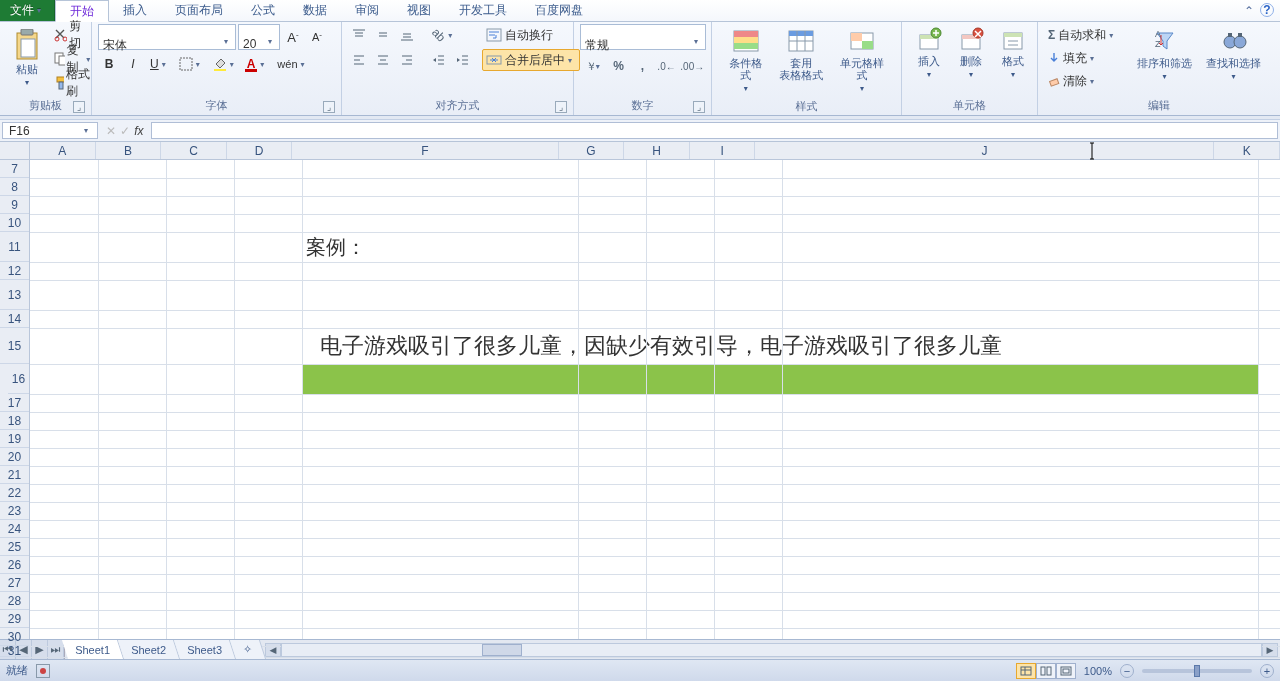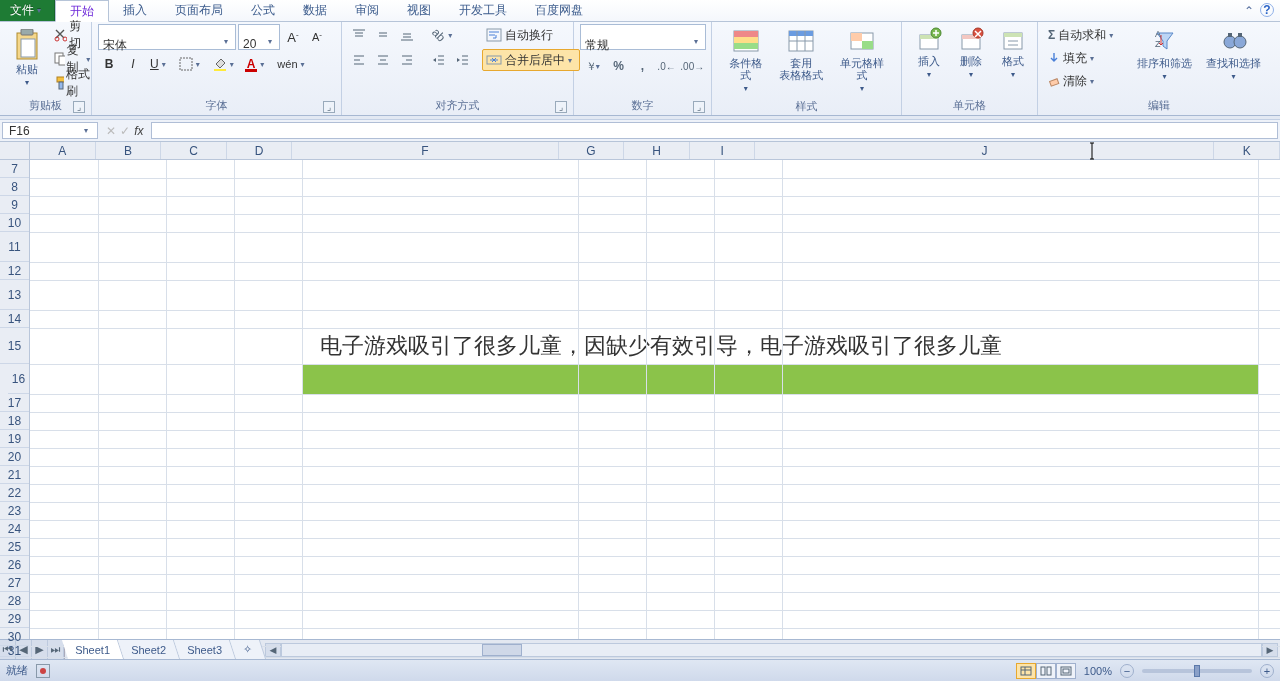--- a/index.html
+++ b/index.html
@@ -501,20 +501,21 @@
       <div class="rowhdr" style="height: 18px; line-height: 18px;">25</div>
       <div class="rowhdr" style="height: 18px; line-height: 18px;">26</div>
       <div class="rowhdr" style="height: 18px; line-height: 18px;">27</div>
       <div class="rowhdr" style="height: 18px; line-height: 18px;">28</div>
       <div class="rowhdr" style="height: 18px; line-height: 18px;">29</div>
       <div class="rowhdr" style="height: 18px; line-height: 18px;">30</div>
       <div class="rowhdr" style="height: 11px; line-height: 11px;">31</div>
     </div>
   <div class="cells" id="cells">
 
+    <div class="cell" id="cell-F11" style="font-size: 20px; padding-left: 4px; left: 272px; top: 72px; width: 276px; height: 30px;">案例：</div>
     <div class="cell" id="cell-F15" style="font-size: 22px; white-space: nowrap; padding-left: 18px; left: 272px; top: 168px; width: 956px; height: 36px;">电子游戏吸引了很多儿童，因缺少有效引导，电子游戏吸引了很多儿童</div>
     <div class="cell" id="cell-F16" style="background: rgb(139, 195, 74); left: 272px; top: 204px; width: 956px; height: 30px;"></div>
   <div class="gridline-v" style="left: 68px;"></div>
       <div class="gridline-v" style="left: 136px;"></div>
       <div class="gridline-v" style="left: 204px;"></div>
       <div class="gridline-v" style="left: 272px;"></div>
       <div class="gridline-v" style="left: 272px;"></div>
       <div class="gridline-v" style="left: 548px;"></div>
       <div class="gridline-v" style="left: 616px;"></div>
       <div class="gridline-v" style="left: 684px;"></div>

